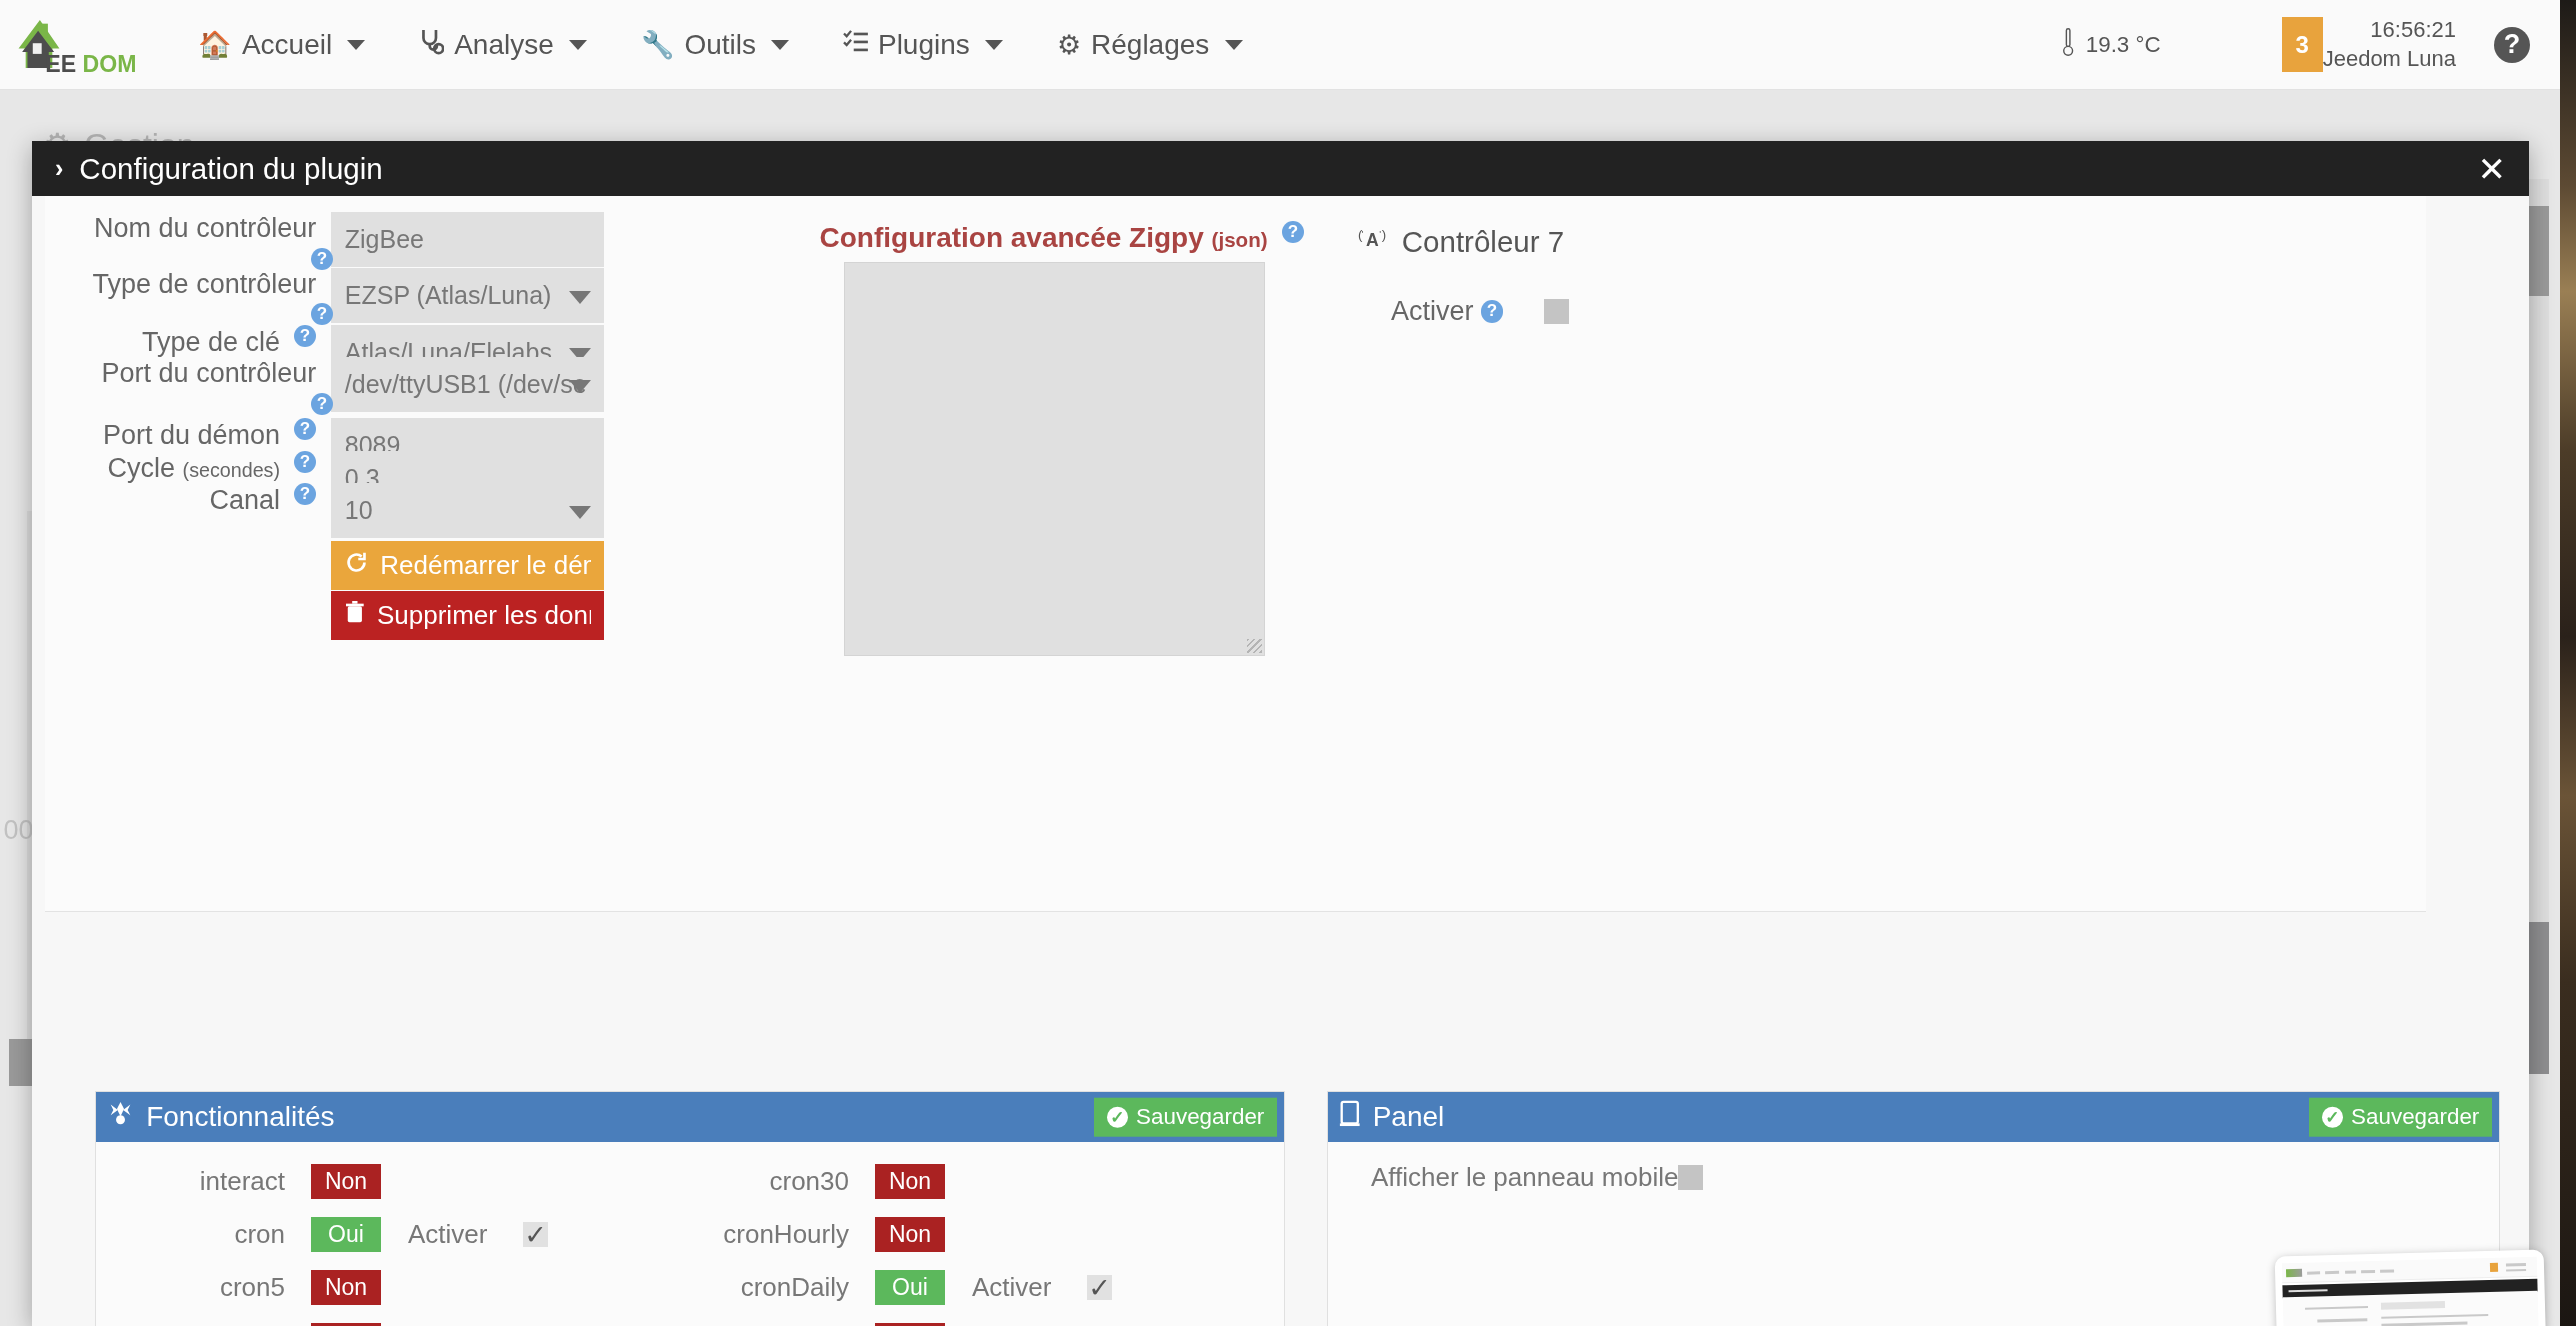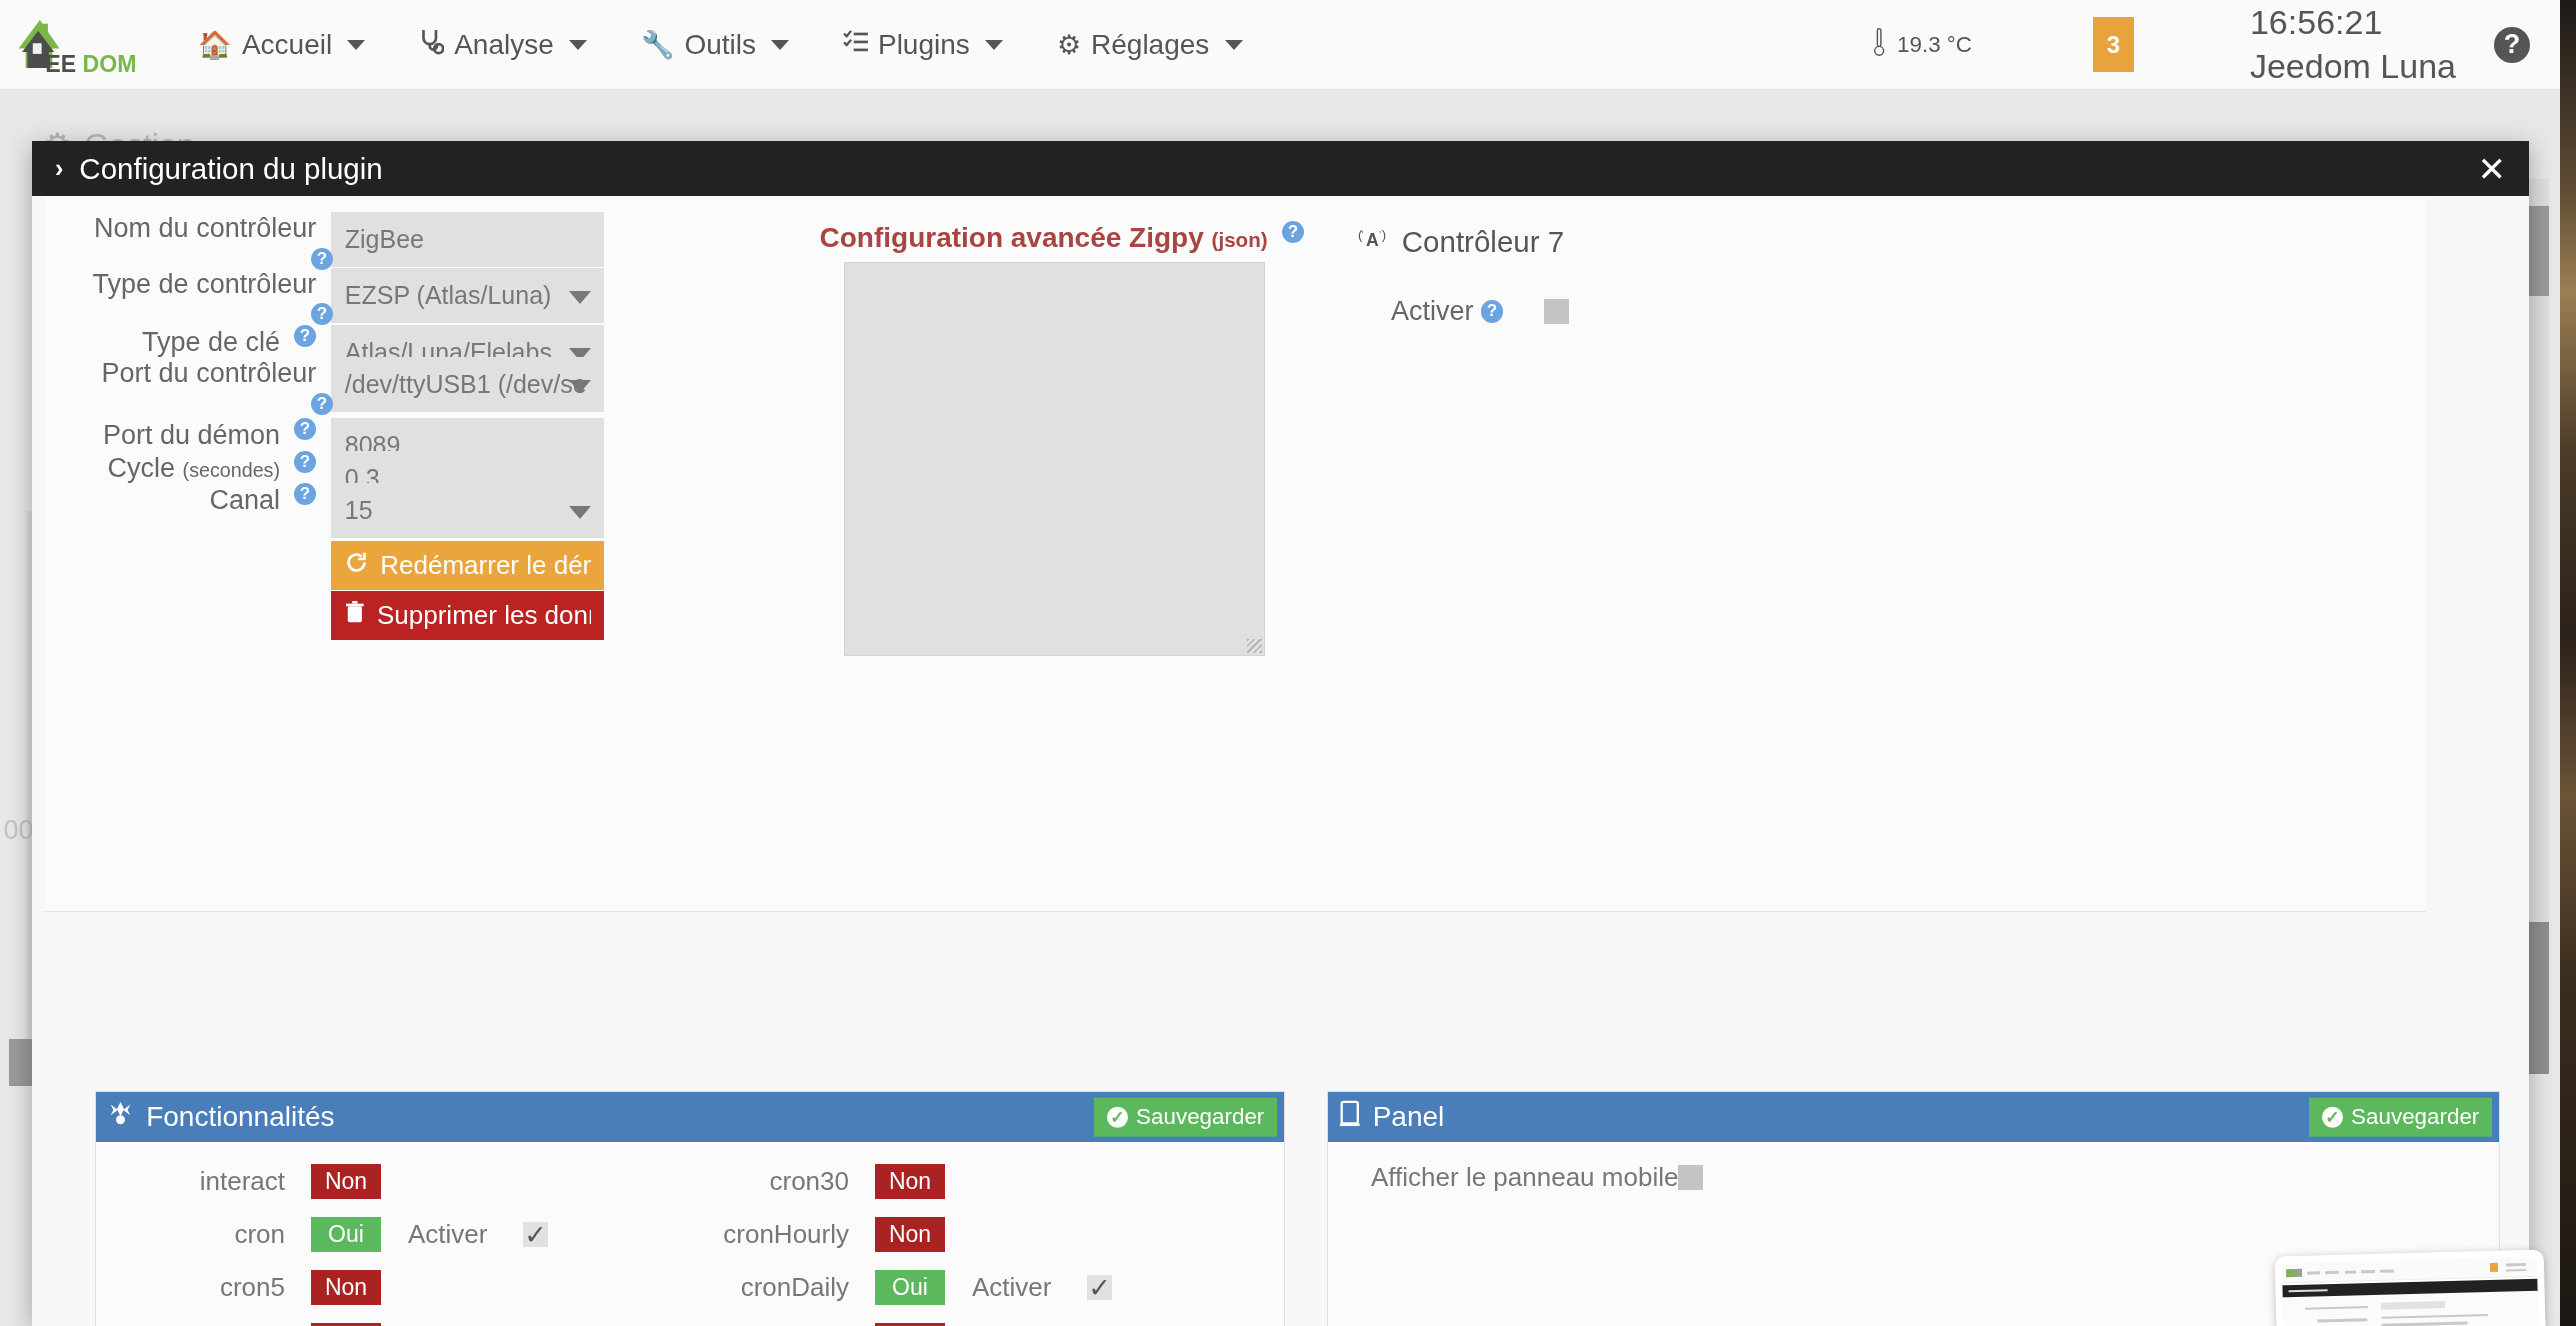--- a/index.html
+++ b/index.html
@@ -46,22 +46,22 @@
   #nav-right {
     margin-left: auto; display: flex; align-items: center; height: 90px;
   }
   .temp { display:flex; align-items:center; gap:10.7px; color:#555; font-size:22.4px; }
   .badge-count {
     background: #e8a33d; color: #fff; font-size: 24px; font-weight: bold;
     width: 41px; height: 55px; display: flex; align-items: center;
     justify-content: center; margin-left: 121px;
   }
   .clockbox {
-    margin-left: 116px; text-align: left; color: #555; line-height: 1.28;
-    font-size: 34px;
+    text-align: right; color: #555; line-height: 1.28;
+    font-size: 22px;
   }
   .helpnav {
     margin-left: 38px; margin-right: 30px; width: 36px; height: 36px;
     border-radius: 50%; background:#555; color:#fff; font-size: 27px;
     font-weight: bold; display:flex; align-items:center; justify-content:center;
   }
 
   
   #ghost { position:absolute; top:90px; left:0; width:2560px; height:1237px; z-index:2; }
   .ghost-title { position:absolute; left:43px; top:36px; color:#b4b4b4; font-size:32px; display:flex; gap:12.5px; align-items:center;}
@@ -393,21 +393,21 @@
           <span>0.3</span>
         </div>
       </div>
 
       <div class="frow" style="left:0px; top:287px;">
         <div class="flabel">
           <span>Canal</span>
           <span class="qmark">?</span>
         </div>
         <div class="fctl">
-          <span>15</span>
+          <span>10</span>
           <span class="arrow"></span>
         </div>
       </div>
 
       <div class="actbtn orange" style="left:286px; top:345px;">
         <div class="clip">
           <span>
             <svg width="23" height="23" viewBox="0 0 26 26">
                 <path d="M22 13a9 9 0 11-3.2-6.9" stroke="#fff" stroke-width="3" fill="none"></path>
                 <path d="M22 2v7h-7" stroke="#fff" stroke-width="3" fill="none"></path>

